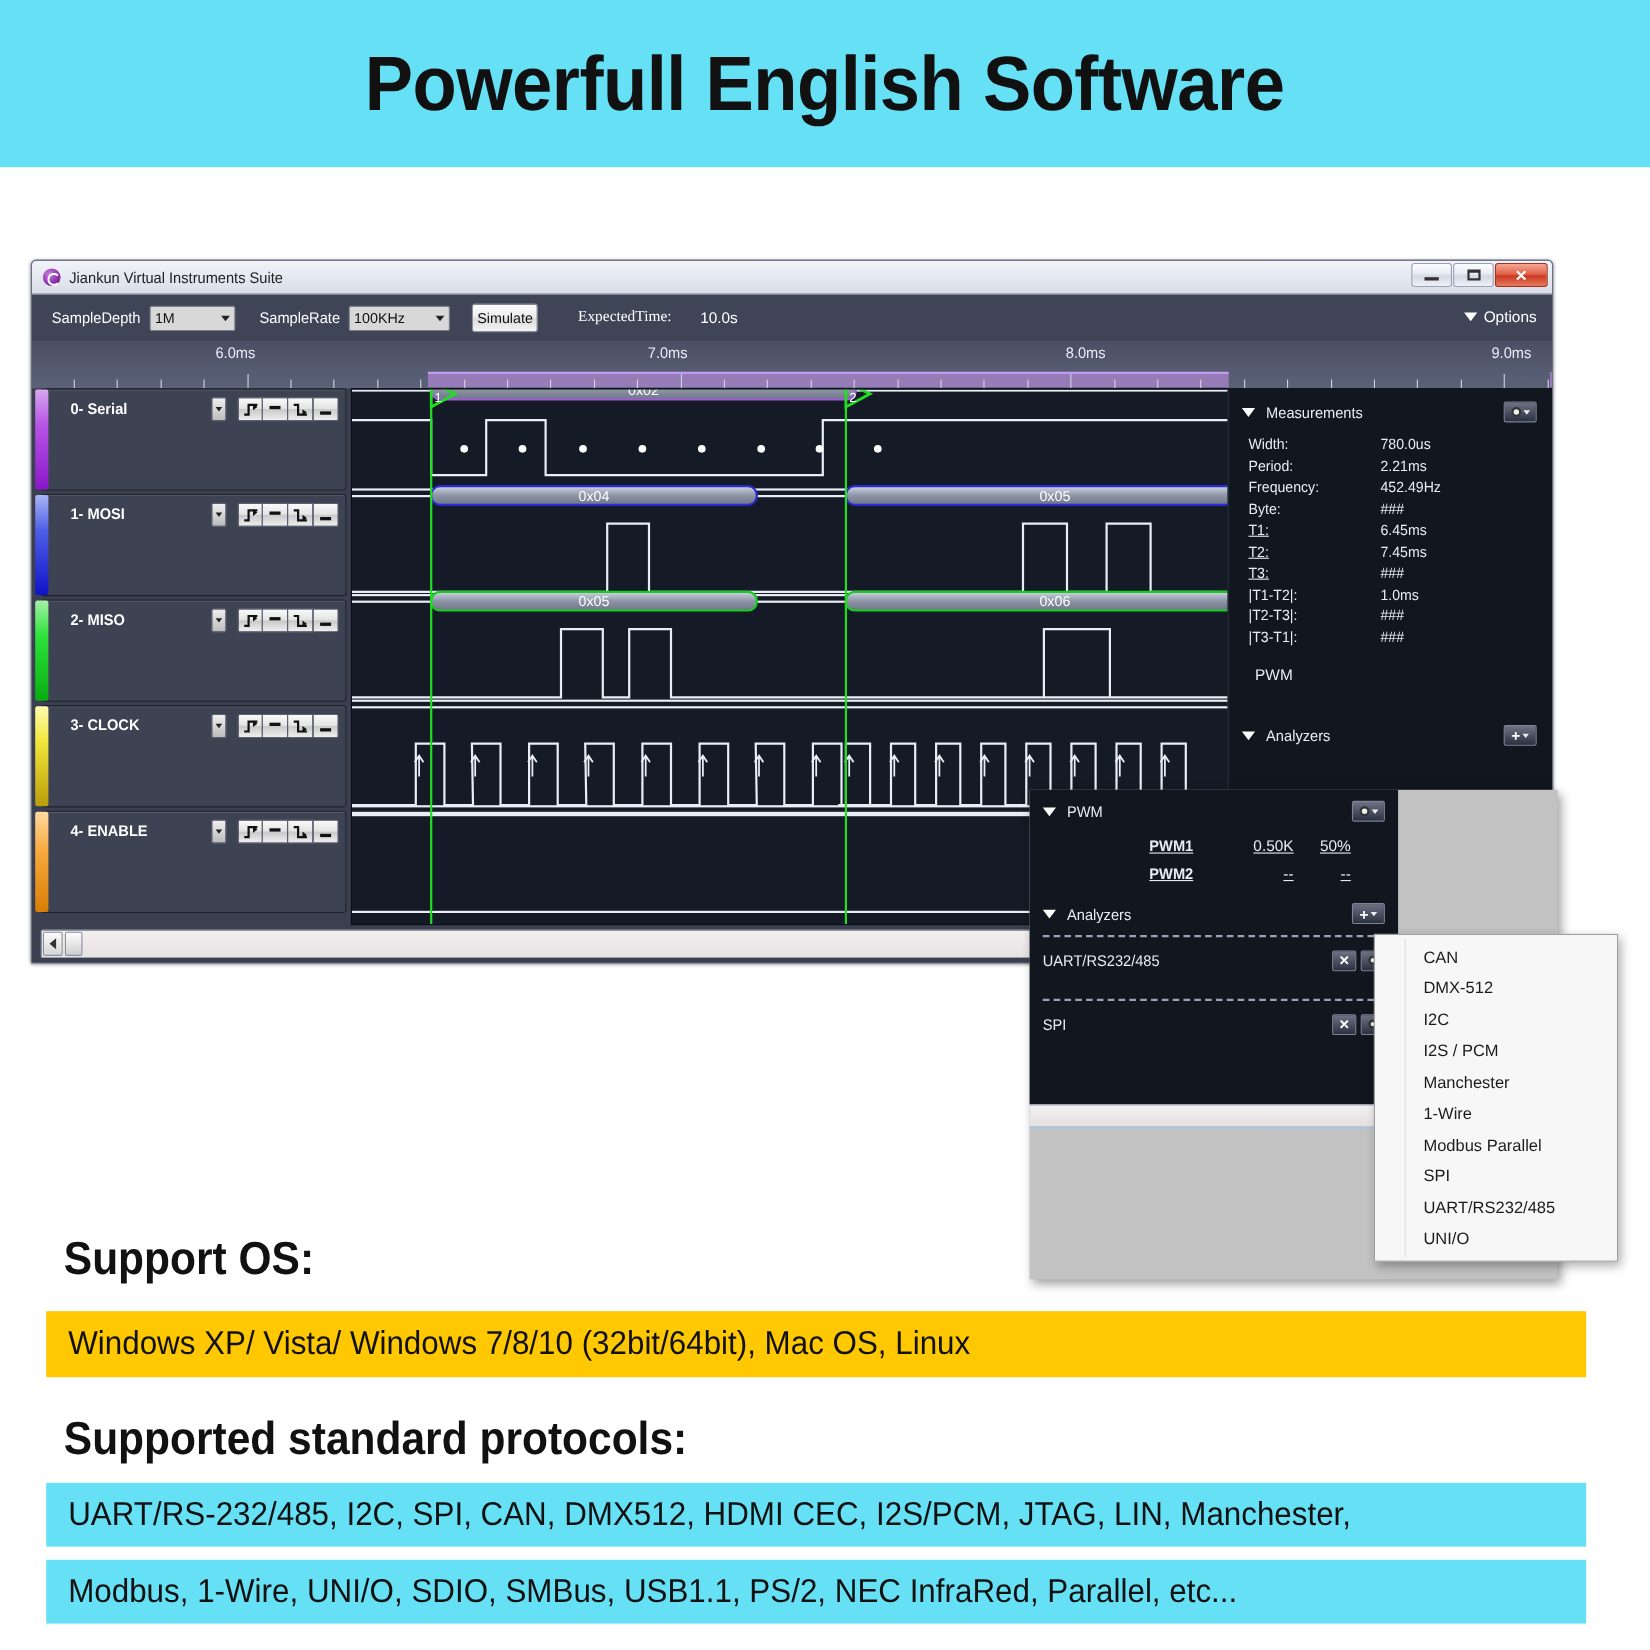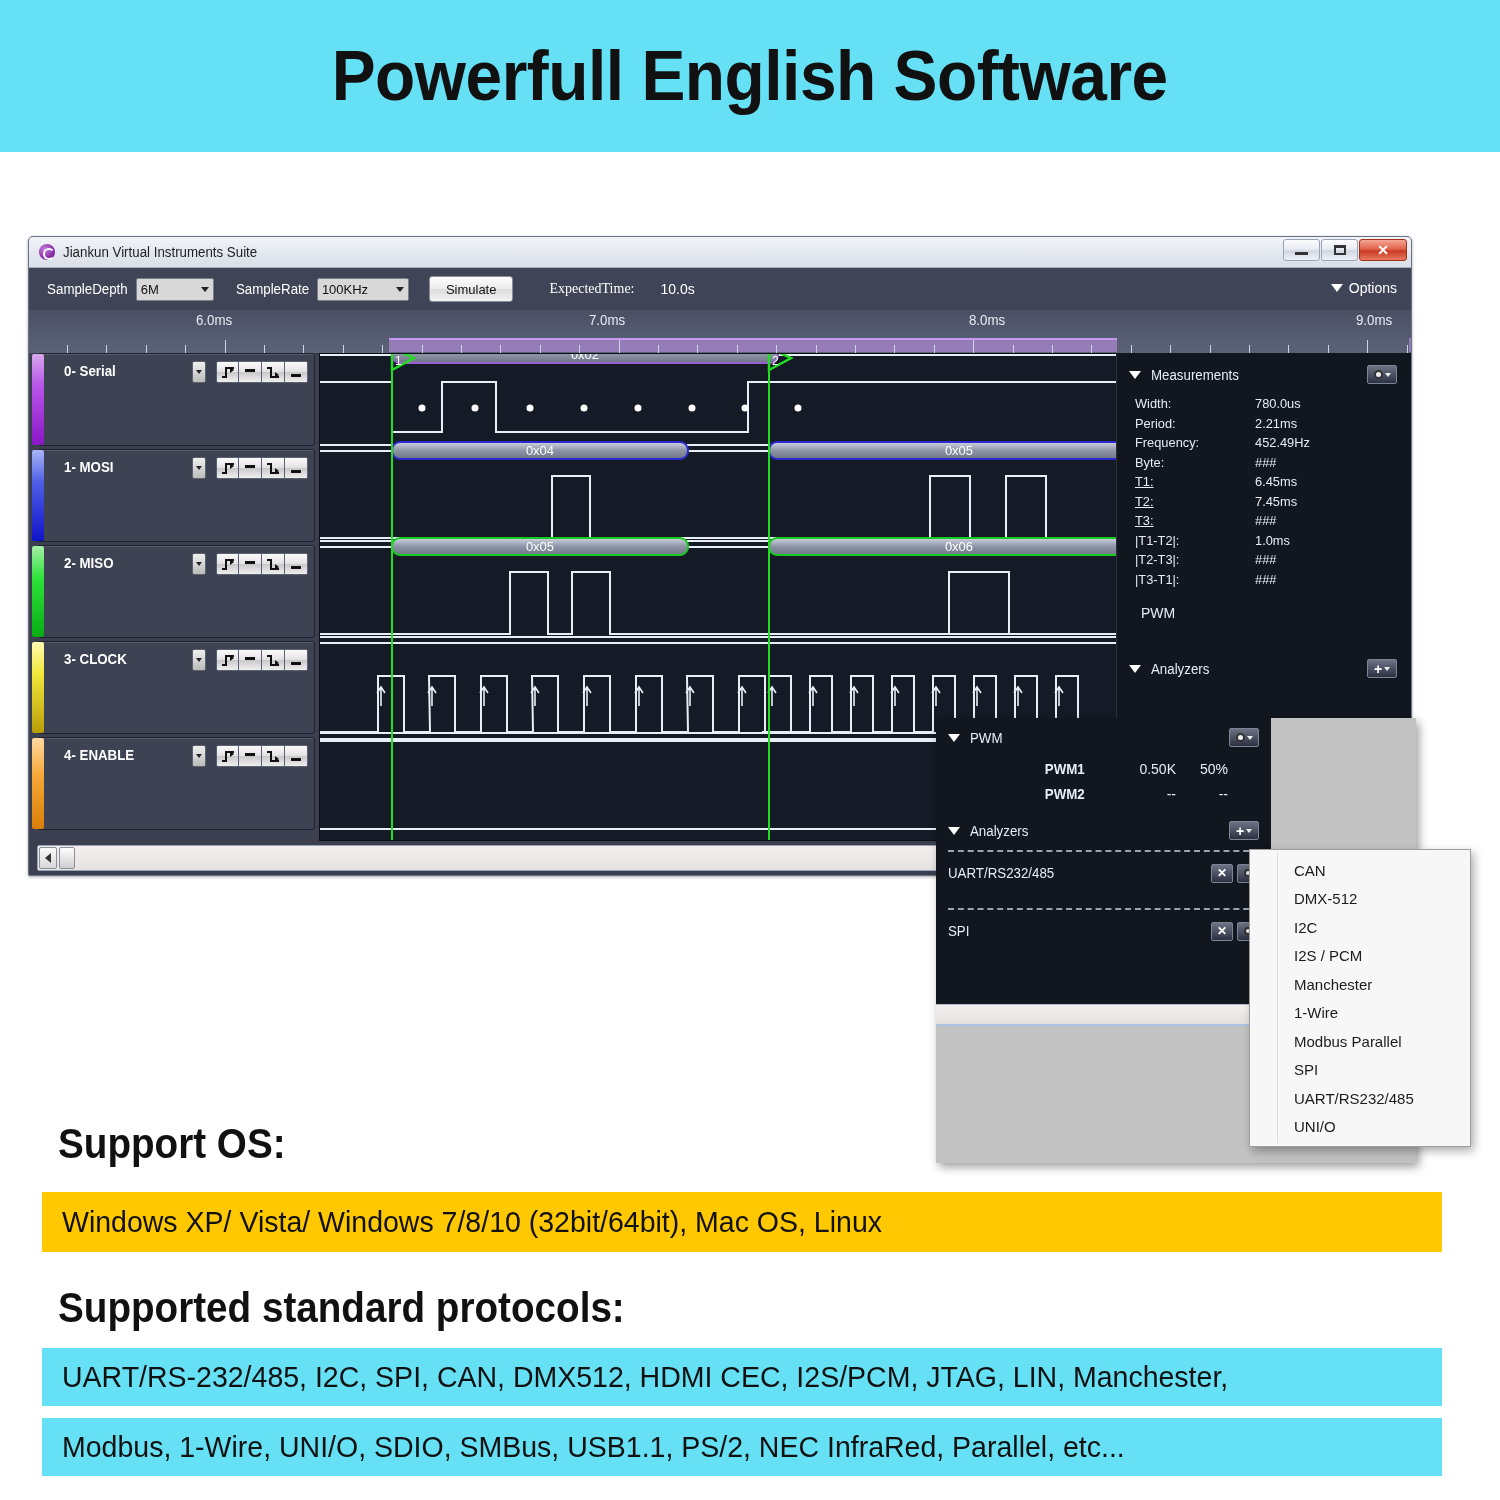--- a/index.html
+++ b/index.html
@@ -76,21 +76,21 @@
   .tb-label { color:#fff; margin-right:6px; white-space:nowrap; transform:scaleX(0.95);}
   .combo {
     height:23px; min-width:78px; background:#d8d8d8;
     border:1px solid #7b7f8c; border-radius:2px;
     display:flex; align-items:center; padding:0 4px;
     color:#111; font-size:13px; position:relative; margin-right:20px;
   }
   .combo .cv { flex:1; }
   .combo .carr { width:0;height:0;border-left:4px solid transparent;border-right:4px solid transparent;border-top:5px solid #222; margin-left:6px;}
   .sim-btn {
-    height:26px; padding:0 16px; margin-right:36px;
+    height:26px; padding:0 4px; margin-right:36px;
     background:linear-gradient(to bottom,#fdfdfd 0%,#ececec 48%,#dcdcdc 52%,#f3f3f3 100%);
     border:1px solid #8b8f9c; border-radius:3px;
     color:#111; font-size:13px; display:flex; align-items:center;
   }
   .exp-label { margin-right:26px;font-family:Liberation Serif, serif; }
   .exp-val { }
   .options {
     position:absolute; right:14px; top:12px; color:#fff; font-size:14px;
     display:flex; align-items:center;
   }
@@ -210,21 +210,21 @@
   
   .popup-win {
     position:absolute; left:936px; top:718px; width:480px; height:445px;
     background:#c2c2c2; box-shadow:3px 4px 9px rgba(0,0,0,.38);
   }
   .popup-dark {
     position:absolute; left:0; top:0; width:335px; height:286px;
     background:#12161f; color:#e8ecf5; font-size:14px;
     padding:10px 12px 0 12px;
   }
-  .pw-rows { margin:2px 0 14px 0; }
+  .pw-rows { margin:2px 0 14px 0;text-decoration:underline; }
   .pw-row { display:flex; align-items:center; line-height:25px; font-size:14px; }
   .pw-name { width:150px; text-align:right; padding-right:10px; font-weight:bold; transform:scaleX(0.95);}
   .pw-v1 { width:78px; text-align:right; }
   .pw-v2 { width:52px; text-align:right; }
   .dashed { border-top:2px dashed #9aa3b5; margin:8px 0 4px 0; }
   .an-row { display:flex; align-items:center; height:34px; }
   .an-name { flex:1; font-size:14px; transform:scaleX(0.95); transform-origin:left;}
   .sq-btn {
     width:22px; height:19px; margin-left:4px;
     border:1px solid #7e8496; border-radius:2px;
@@ -286,21 +286,21 @@
       <div class="win-btn">
           <i class="glyph-max"></i>
         </div>
       <div class="win-btn close">✕</div>
     </div>
   </div>
 
   <div class="toolbar">
     <div class="tb-label">SampleDepth</div>
     <div class="combo">
-      <span class="cv">6M</span>
+      <span class="cv">1M</span>
       <i class="carr"></i>
     </div>
     <div class="tb-label">SampleRate</div>
     <div class="combo" style="min-width:92px">
       <span class="cv">100KHz</span>
       <i class="carr"></i>
     </div>
     <div class="sim-btn">Simulate</div>
     <div class="exp-label">ExpectedTime:</div>
     <div class="exp-val">10.0s</div>

